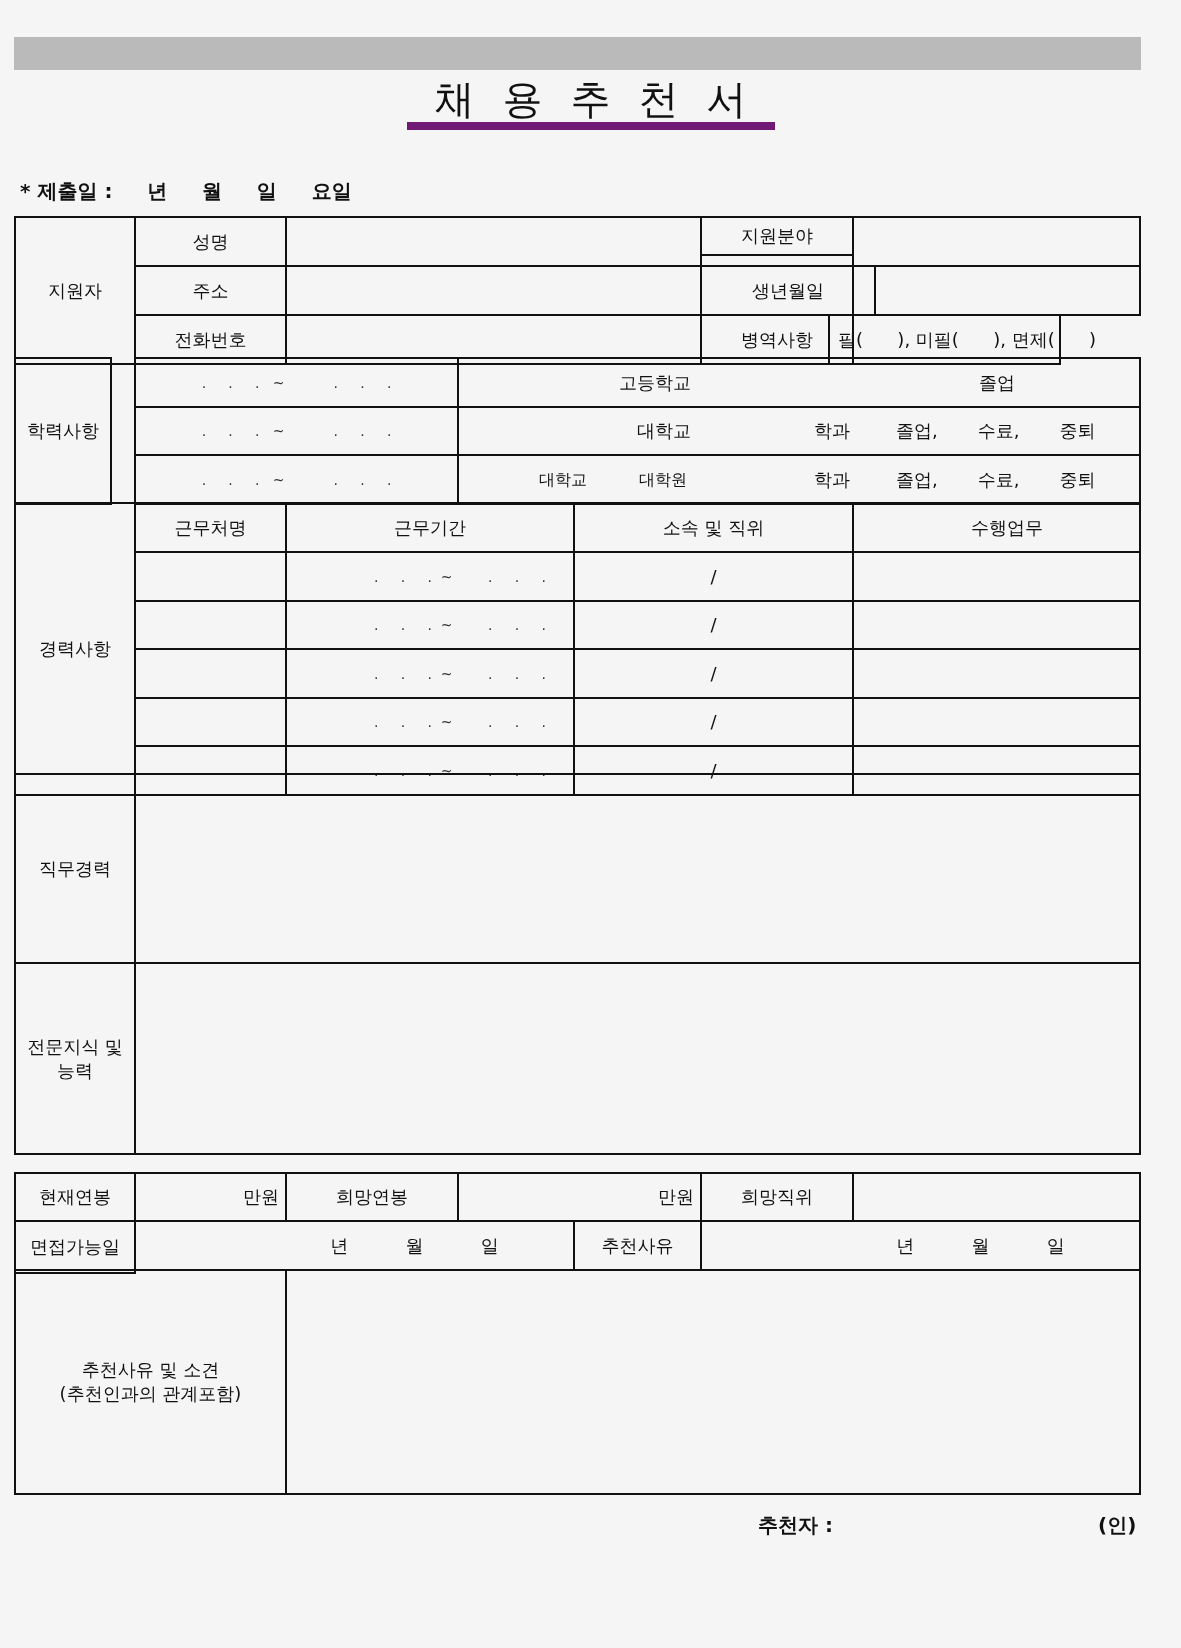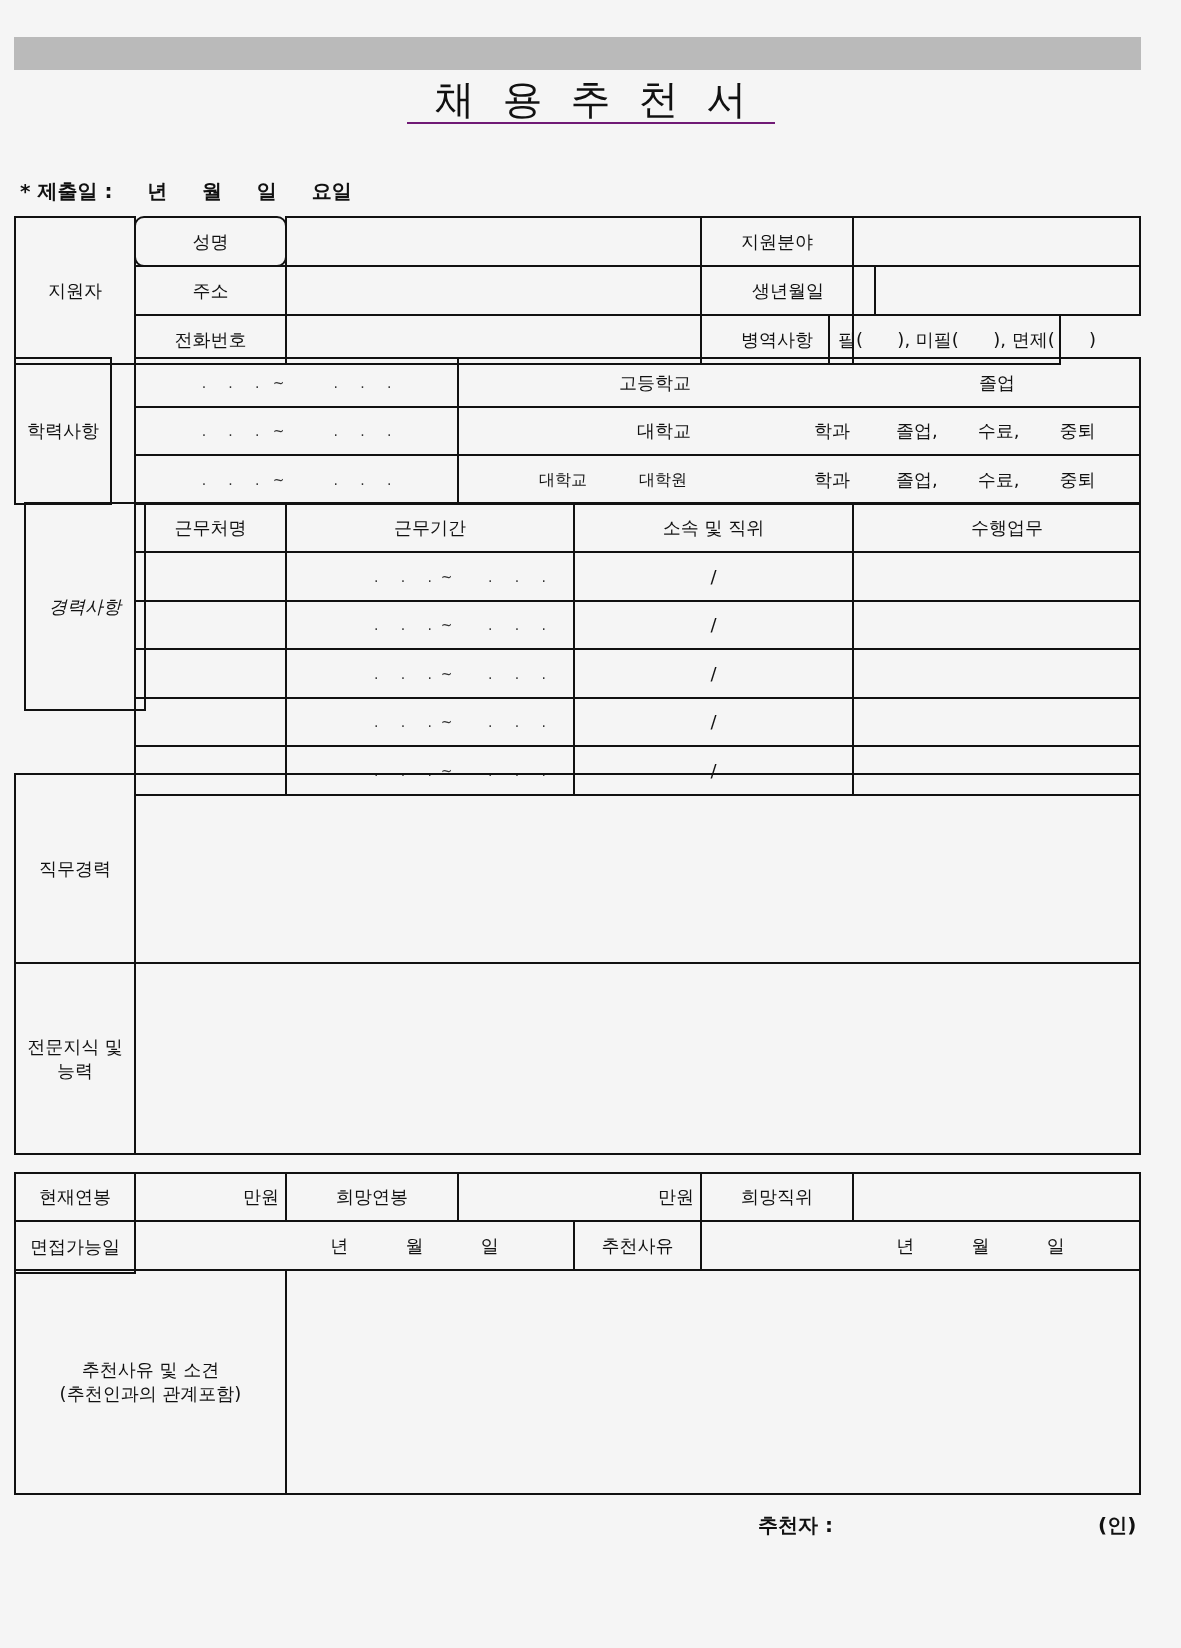--- a/index.html
+++ b/index.html
@@ -1,42 +1,42 @@
 <!DOCTYPE html>
 <html><head>
 <meta charset="utf-8">
 <style>
   html, body { margin:0; padding:0; }
   body { width:1181px; height:1648px; background:#f5f5f5; position:relative; overflow:hidden;
          font-family:"DejaVu Sans","Liberation Sans",sans-serif; color:#111; }
   .abs { position:absolute; }
   .bar { left:14px; top:37px; width:1127px; height:33px; background:#bababa; }
   .title { left:0; width:1181px; top:74px; text-align:center; font-size:40px; letter-spacing:28px; line-height:50px; }
-  .title span { border-bottom:2px solid #701a75; padding-left:28px; }
+  .title span { border-bottom:8px solid #701a75; padding-left:28px; }
   .subline { left:20px; top:178px; font-size:20px; font-weight:bold; white-space:pre; }
   .cell { position:absolute; box-sizing:border-box; border:2px solid #111; display:flex; align-items:center; justify-content:center;
           font-size:18px; background:transparent; text-align:center; line-height:24px; }
   .val { cursor:text; }
   .pre { white-space:pre; }
   .left { justify-content:flex-start; padding-left:8px; }
   .right { justify-content:flex-end; padding-right:6px; }
   .dots { font-size:14px; color:#333; letter-spacing:0; white-space:pre; }
   .sig { top:1512px; font-size:20px; font-weight:bold; white-space:pre; }
 </style>
 </head>
 <body>
 
 <div class="abs bar"></div>
 <div class="abs title"><span>채용추천서</span></div>
 <div class="abs subline">* 제출일 :     년     월     일     요일</div>
 
 <div class="cell" style="left:14px;top:216px;width:122px;height:149px;">지원자</div>
-<div class="cell" style="left:134px;top:216px;width:153px;height:51px;border-radius:10px;">성명</div>
+<div class="cell" style="left:134px;top:216px;width:153px;height:51px;">성명</div>
 <div class="cell val" style="left:285px;top:216px;width:417px;height:51px;"></div>
-<div class="cell" style="left:700px;top:216px;width:154px;height:51px;text-align:center;">지원분야</div>
+<div class="cell" style="left:700px;top:216px;width:154px;height:40px;text-align:center;">지원분야</div>
 <div class="cell val" style="left:852px;top:216px;width:289px;height:51px;"></div>
 
 <div class="cell" style="left:134px;top:265px;width:153px;height:51px;">주소</div>
 <div class="cell val" style="left:285px;top:265px;width:417px;height:51px;"></div>
 <div class="cell" style="left:700px;top:265px;width:176px;height:51px;">생년월일</div>
 <div class="cell val" style="left:852px;top:265px;width:289px;height:51px;"></div>
 
 <div class="cell" style="left:134px;top:314px;width:153px;height:51px;">전화번호</div>
 <div class="cell val" style="left:285px;top:314px;width:417px;height:51px;"></div>
 <div class="cell" style="left:700px;top:314px;width:154px;height:51px;">병역사항</div>
@@ -58,21 +58,21 @@
 </div>
 
 <div class="cell val dots" style="left:134px;top:454px;width:325px;height:51px;">.     .     .   ~           .     .     .</div>
 <div class="cell val" style="left:457px;top:454px;width:684px;height:51px;font-size:16px;">
   <span class="abs" style="left:80px;">대학교</span>
   <span class="abs" style="left:180px;">대학원</span>
   <span class="abs" style="left:355px;font-size:18px;">학과</span>
   <span class="abs pre" style="left:437px;font-size:18px;">졸업,       수료,       중퇴</span>
 </div>
 
-<div class="cell" style="left:24px;top:502px;width:122px;height:209px;font-style:italic;">경력사항</div>
+<div class="cell" style="left:14px;top:502px;width:122px;height:294px;">경력사항</div>
 <div class="cell" style="left:134px;top:502px;width:153px;height:51px;">근무처명</div>
 <div class="cell" style="left:285px;top:502px;width:290px;height:51px;">근무기간</div>
 <div class="cell" style="left:573px;top:502px;width:281px;height:51px;">소속 및 직위</div>
 <div class="cell" style="left:852px;top:502px;width:289px;height:51px;padding-left:21px;">수행업무</div>
 
 <div class="cell val" style="left:134px;top:551px;width:153px;height:51px;"></div>
 <div class="cell val dots" style="left:285px;top:551px;width:290px;height:51px;padding-left:60px;">.     .     .  ~        .     .     .</div>
 <div class="cell val" style="left:573px;top:551px;width:281px;height:51px;">/</div>
 <div class="cell val" style="left:852px;top:551px;width:289px;height:51px;"></div>
 

